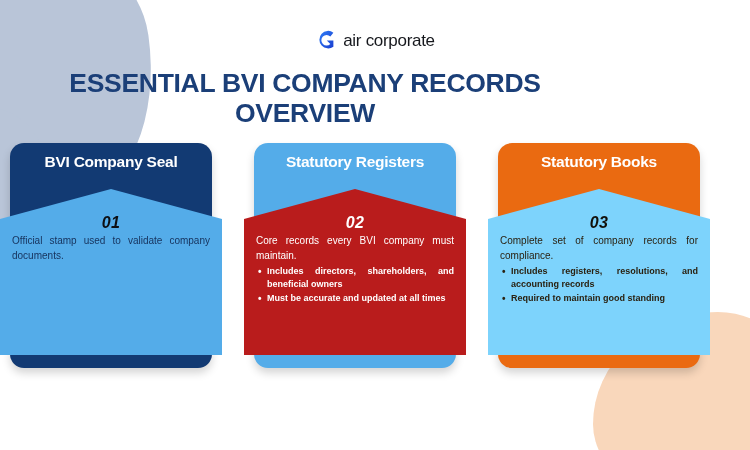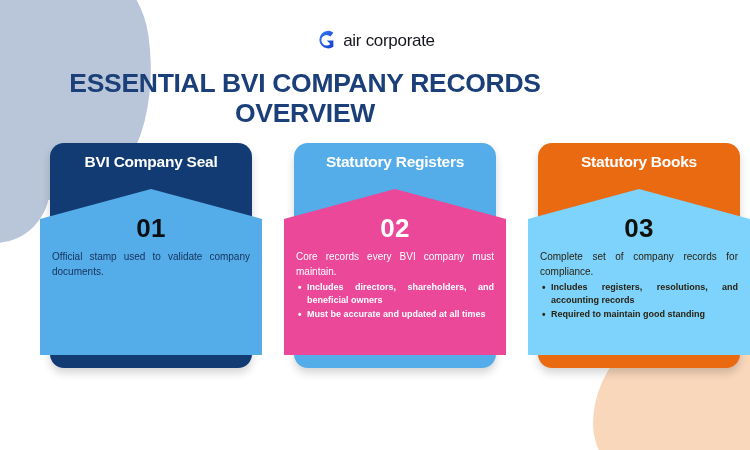--- a/index.html
+++ b/index.html
@@ -78,23 +78,23 @@
     z-index:5;
     padding:0 60px;
   }
 
   
   .cards {
     position:absolute;
     left:0; top:143px;
     width:750px;
     display:flex;
-    justify-content:space-between;
+    justify-content:flex-start;
+    gap:22px;
     z-index:4;
-    padding-left:40px;
   }
 
   .card {
     position:relative;
     width:222px;
     height:232px;
   }
 
   
   .card-head {
@@ -124,25 +124,26 @@
     left:0; top:46px;
     width:222px;
     height:166px;
     clip-path:polygon(0% 18%, 50% 0%, 100% 18%, 100% 100%, 0% 100%);
     padding:26px 12px 8px 12px;
     filter:drop-shadow(0 4px 6px rgba(0,0,0,0.15));
   }
 
   .card-num {
     text-align:center;
-    font-size:26px;
+    font-size:16px;
     font-weight:bold;
     line-height:1;
-    margin-bottom:9px;
+    margin-bottom:3px;
     letter-spacing:0.3px;
+    font-style:italic;
   }
 
   .card-lead {
     font-size:10px;
     line-height:1.45;
     text-align:justify;
     margin-bottom:2px;
   }
 
   .card-list {
@@ -164,21 +165,21 @@
     left:2px; top:-0.5px;
     font-size:10px;
   }
 
   
   .c1 .card-head { background:#123a73; }
   .c1 .card-body { background:#54ace9; color:#16325c; }
   .c1 .card-num  { color:#0d0f14; }
 
   .c2 .card-head { background:#54ace9; }
-  .c2 .card-body { background:#ec4899; color:#ffffff; }
+  .c2 .card-body { background:#b91c1c; color:#ffffff; }
   .c2 .card-num  { color:#ffffff; }
 
   .c3 .card-head { background:#ea6a11; }
   .c3 .card-body { background:#7dd3fc; color:#2a2212; }
   .c3 .card-num  { color:#12100a; }
 </style>
 </head>
 <body>
 
 <div class="canvas">

